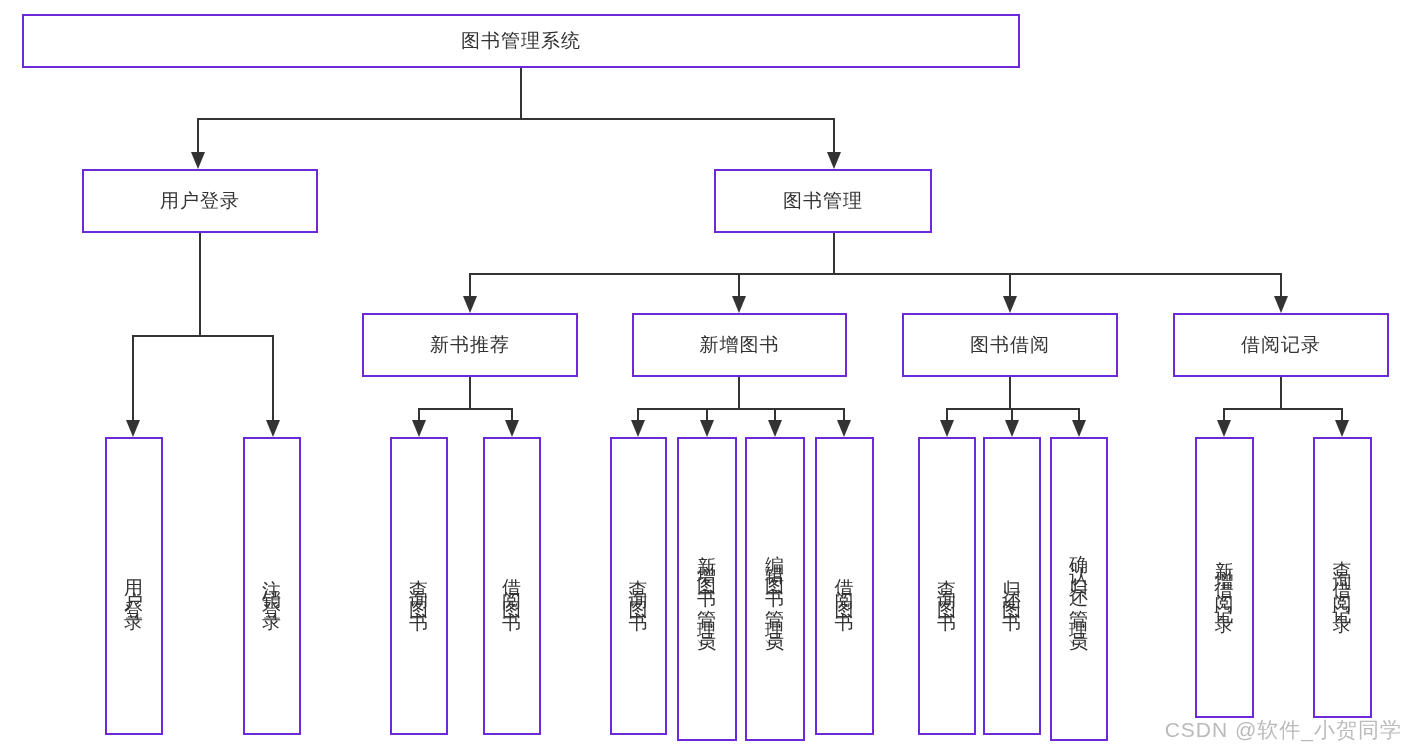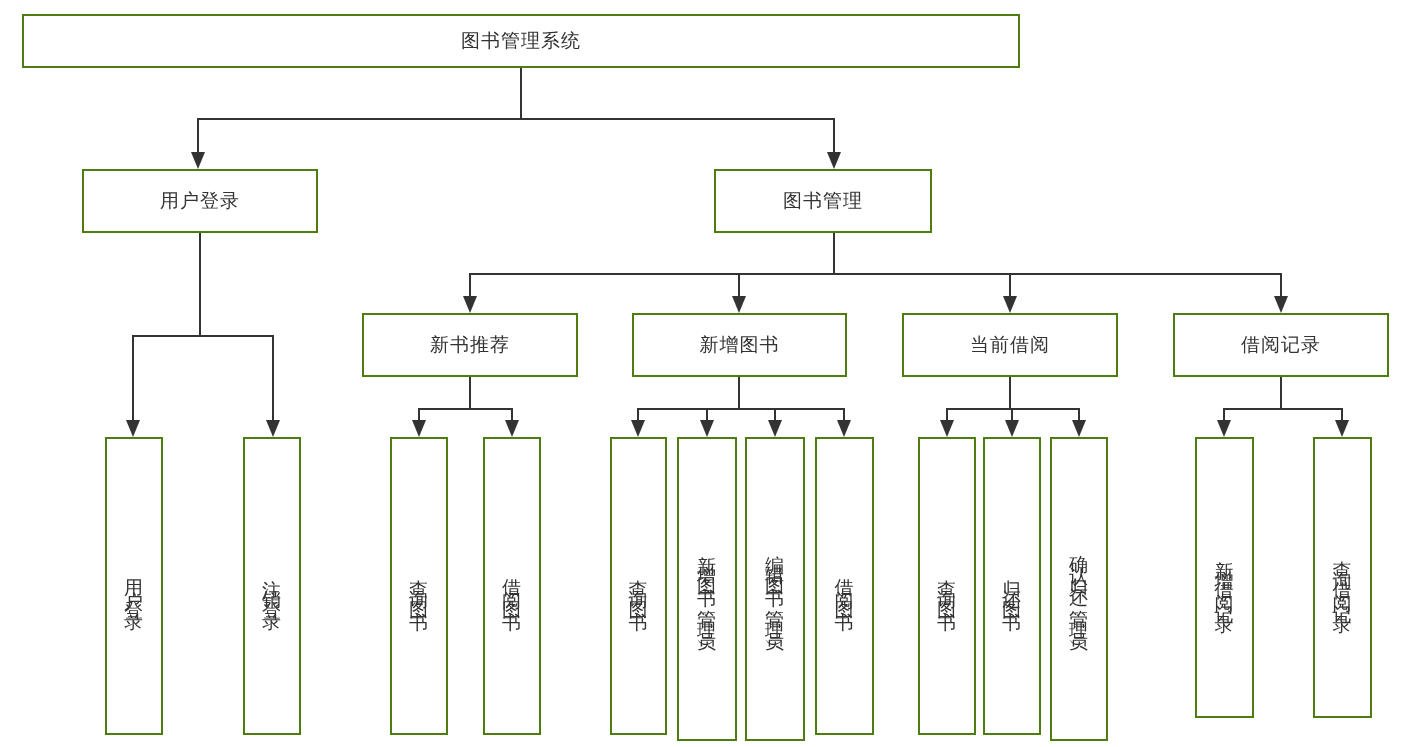--- a/index.html
+++ b/index.html
@@ -13,21 +13,21 @@
   }
   #canvas {
     position: relative;
     width: 1405px;
     height: 747px;
     background: #ffffff;
   }
   .box {
     position: absolute;
     box-sizing: border-box;
-    border: 2px solid #4d7c0f;
+    border: 2px solid #6d28d9;
     background: #ffffff;
     display: flex;
     align-items: center;
     justify-content: center;
     color: #333333;
   }
   .h-label {
     font-size: 19px;
     letter-spacing: 1px;
     white-space: nowrap;
@@ -86,21 +86,21 @@
     <span class="h-label">图书管理</span>
   </div>
 
   <div class="box" style="left:362px;top:313px;width:216px;height:64px;">
     <span class="h-label">新书推荐</span>
   </div>
   <div class="box" style="left:632px;top:313px;width:215px;height:64px;">
     <span class="h-label">新增图书</span>
   </div>
   <div class="box" style="left:902px;top:313px;width:216px;height:64px;">
-    <span class="h-label">当前借阅</span>
+    <span class="h-label">图书借阅</span>
   </div>
   <div class="box" style="left:1173px;top:313px;width:216px;height:64px;">
     <span class="h-label">借阅记录</span>
   </div>
 
   <div class="box" style="left:105px;top:437px;width:58px;height:298px;">
     <span class="vtext">用户登录</span>
   </div>
   <div class="box" style="left:243px;top:437px;width:58px;height:298px;">
     <span class="vtext">注销登录</span>
@@ -136,20 +136,21 @@
     <span class="vtext">确认归还（管理员）</span>
   </div>
 
   <div class="box" style="left:1195px;top:437px;width:59px;height:281px;">
     <span class="vtext">新增借阅记录</span>
   </div>
   <div class="box" style="left:1313px;top:437px;width:59px;height:281px;">
     <span class="vtext">查询借阅记录</span>
   </div>
 
+  <div id="watermark">CSDN @软件_小贺同学</div>
 <div class="vline" style="left: 520px; top: 68px; height: 50px;"></div>
     <div class="vline" style="left: 199px; top: 233px; height: 102px;"></div>
     <div class="vline" style="left: 833px; top: 233px; height: 40px;"></div>
     <div class="vline" style="left: 469px; top: 377px; height: 31px;"></div>
     <div class="vline" style="left: 738px; top: 377px; height: 31px;"></div>
     <div class="vline" style="left: 1009px; top: 377px; height: 31px;"></div>
     <div class="vline" style="left: 1280px; top: 377px; height: 31px;"></div>
     <div class="hline" style="left: 197px; top: 118px; width: 638px;"></div>
     <div class="hline" style="left: 469px; top: 273px; width: 813px;"></div>
     <div class="hline" style="left: 132px; top: 335px; width: 142px;"></div>

